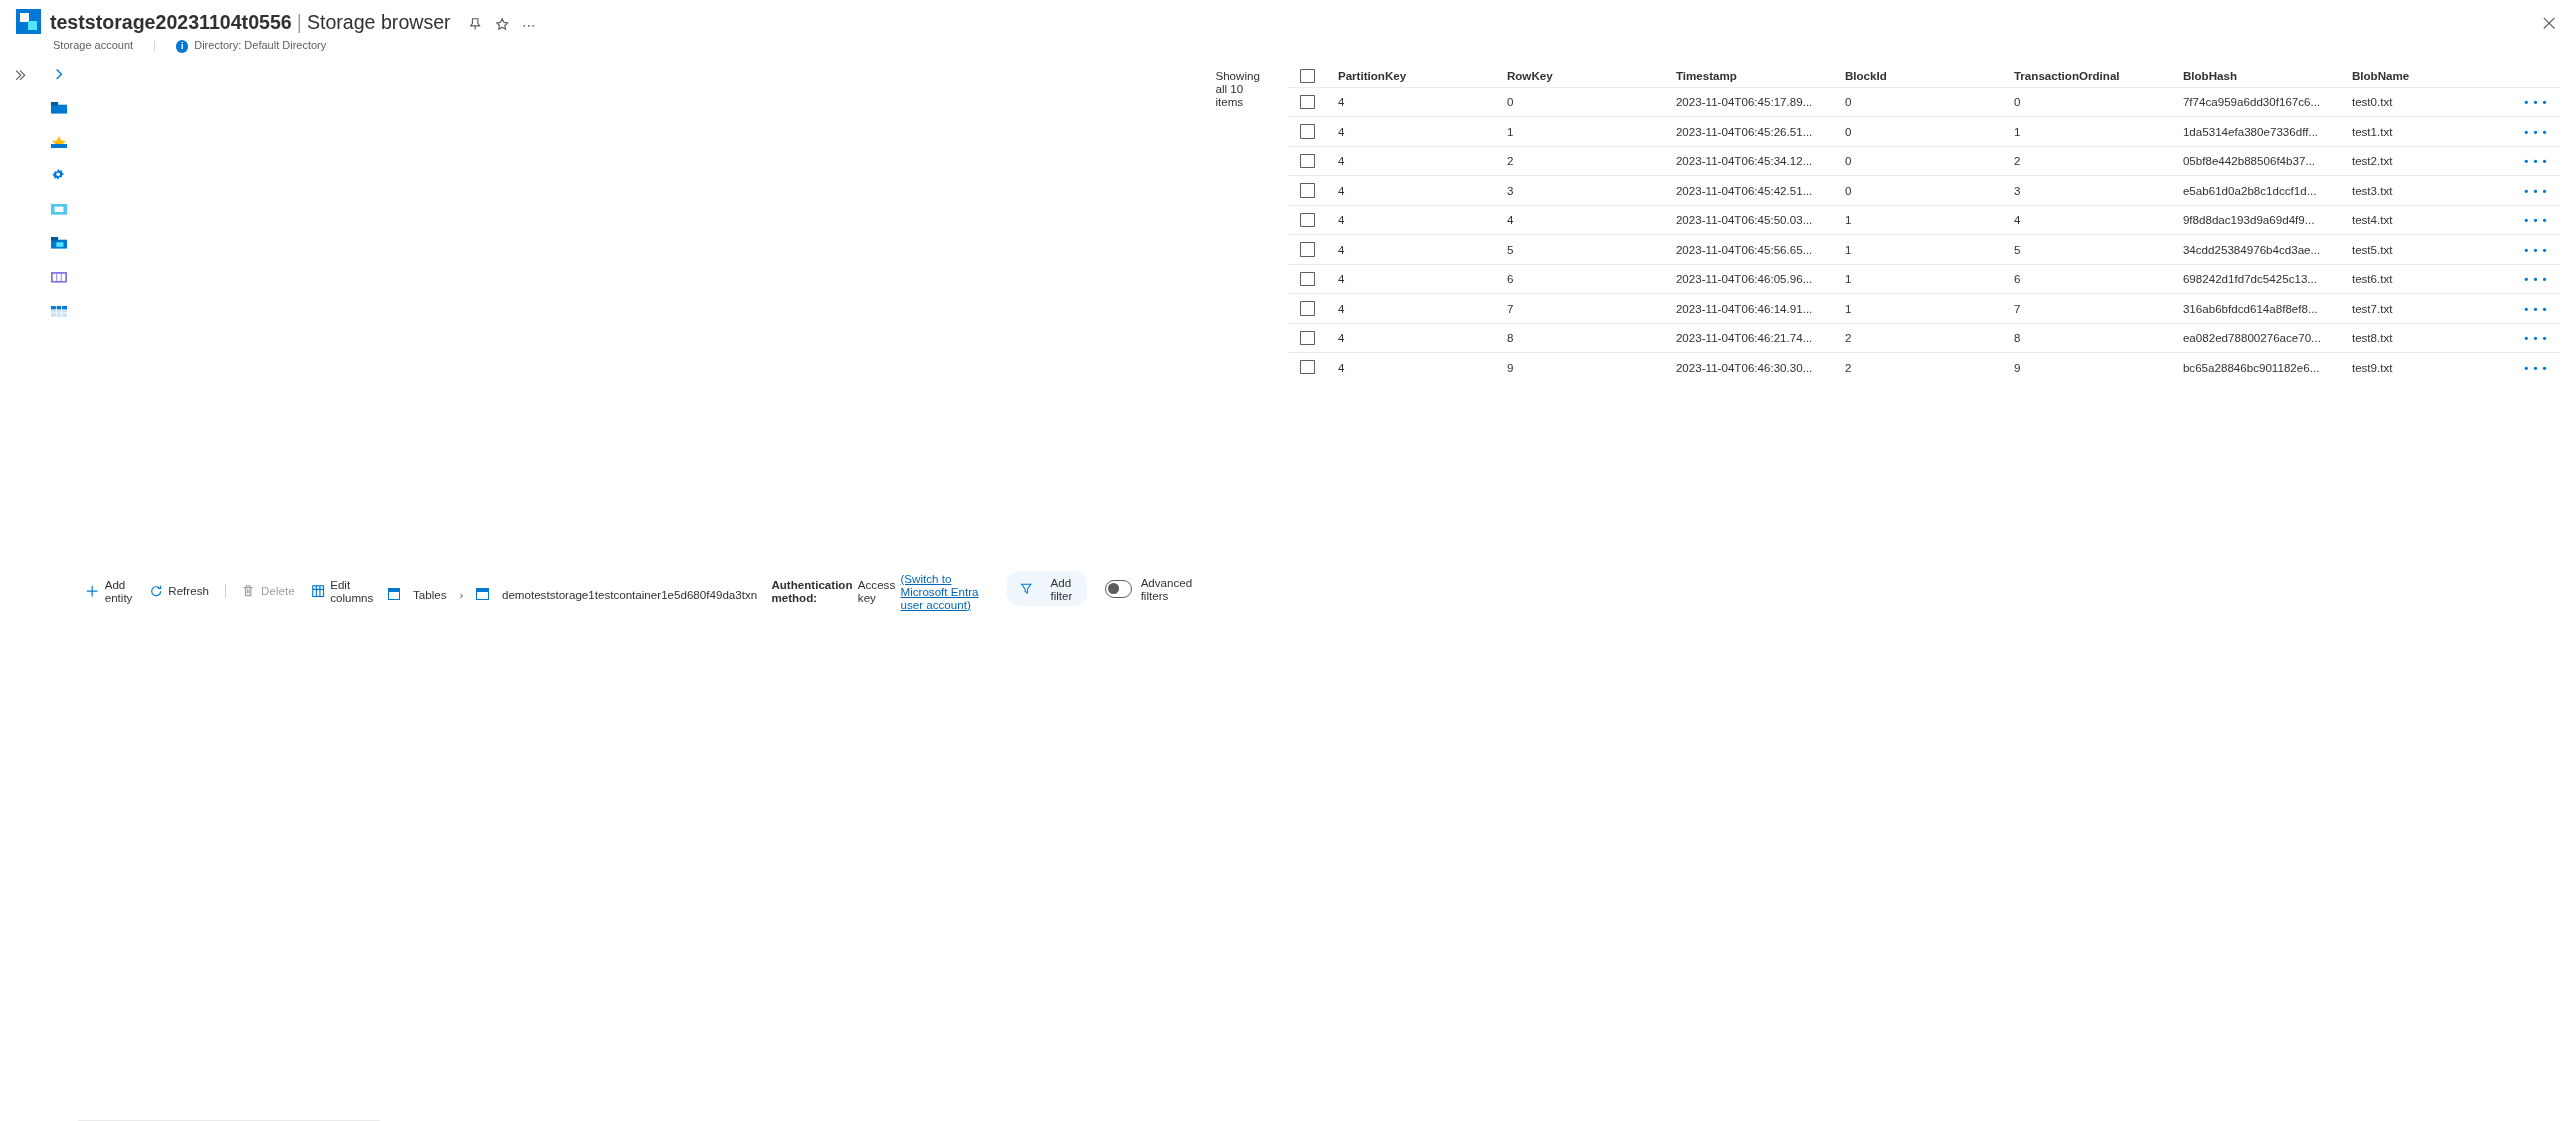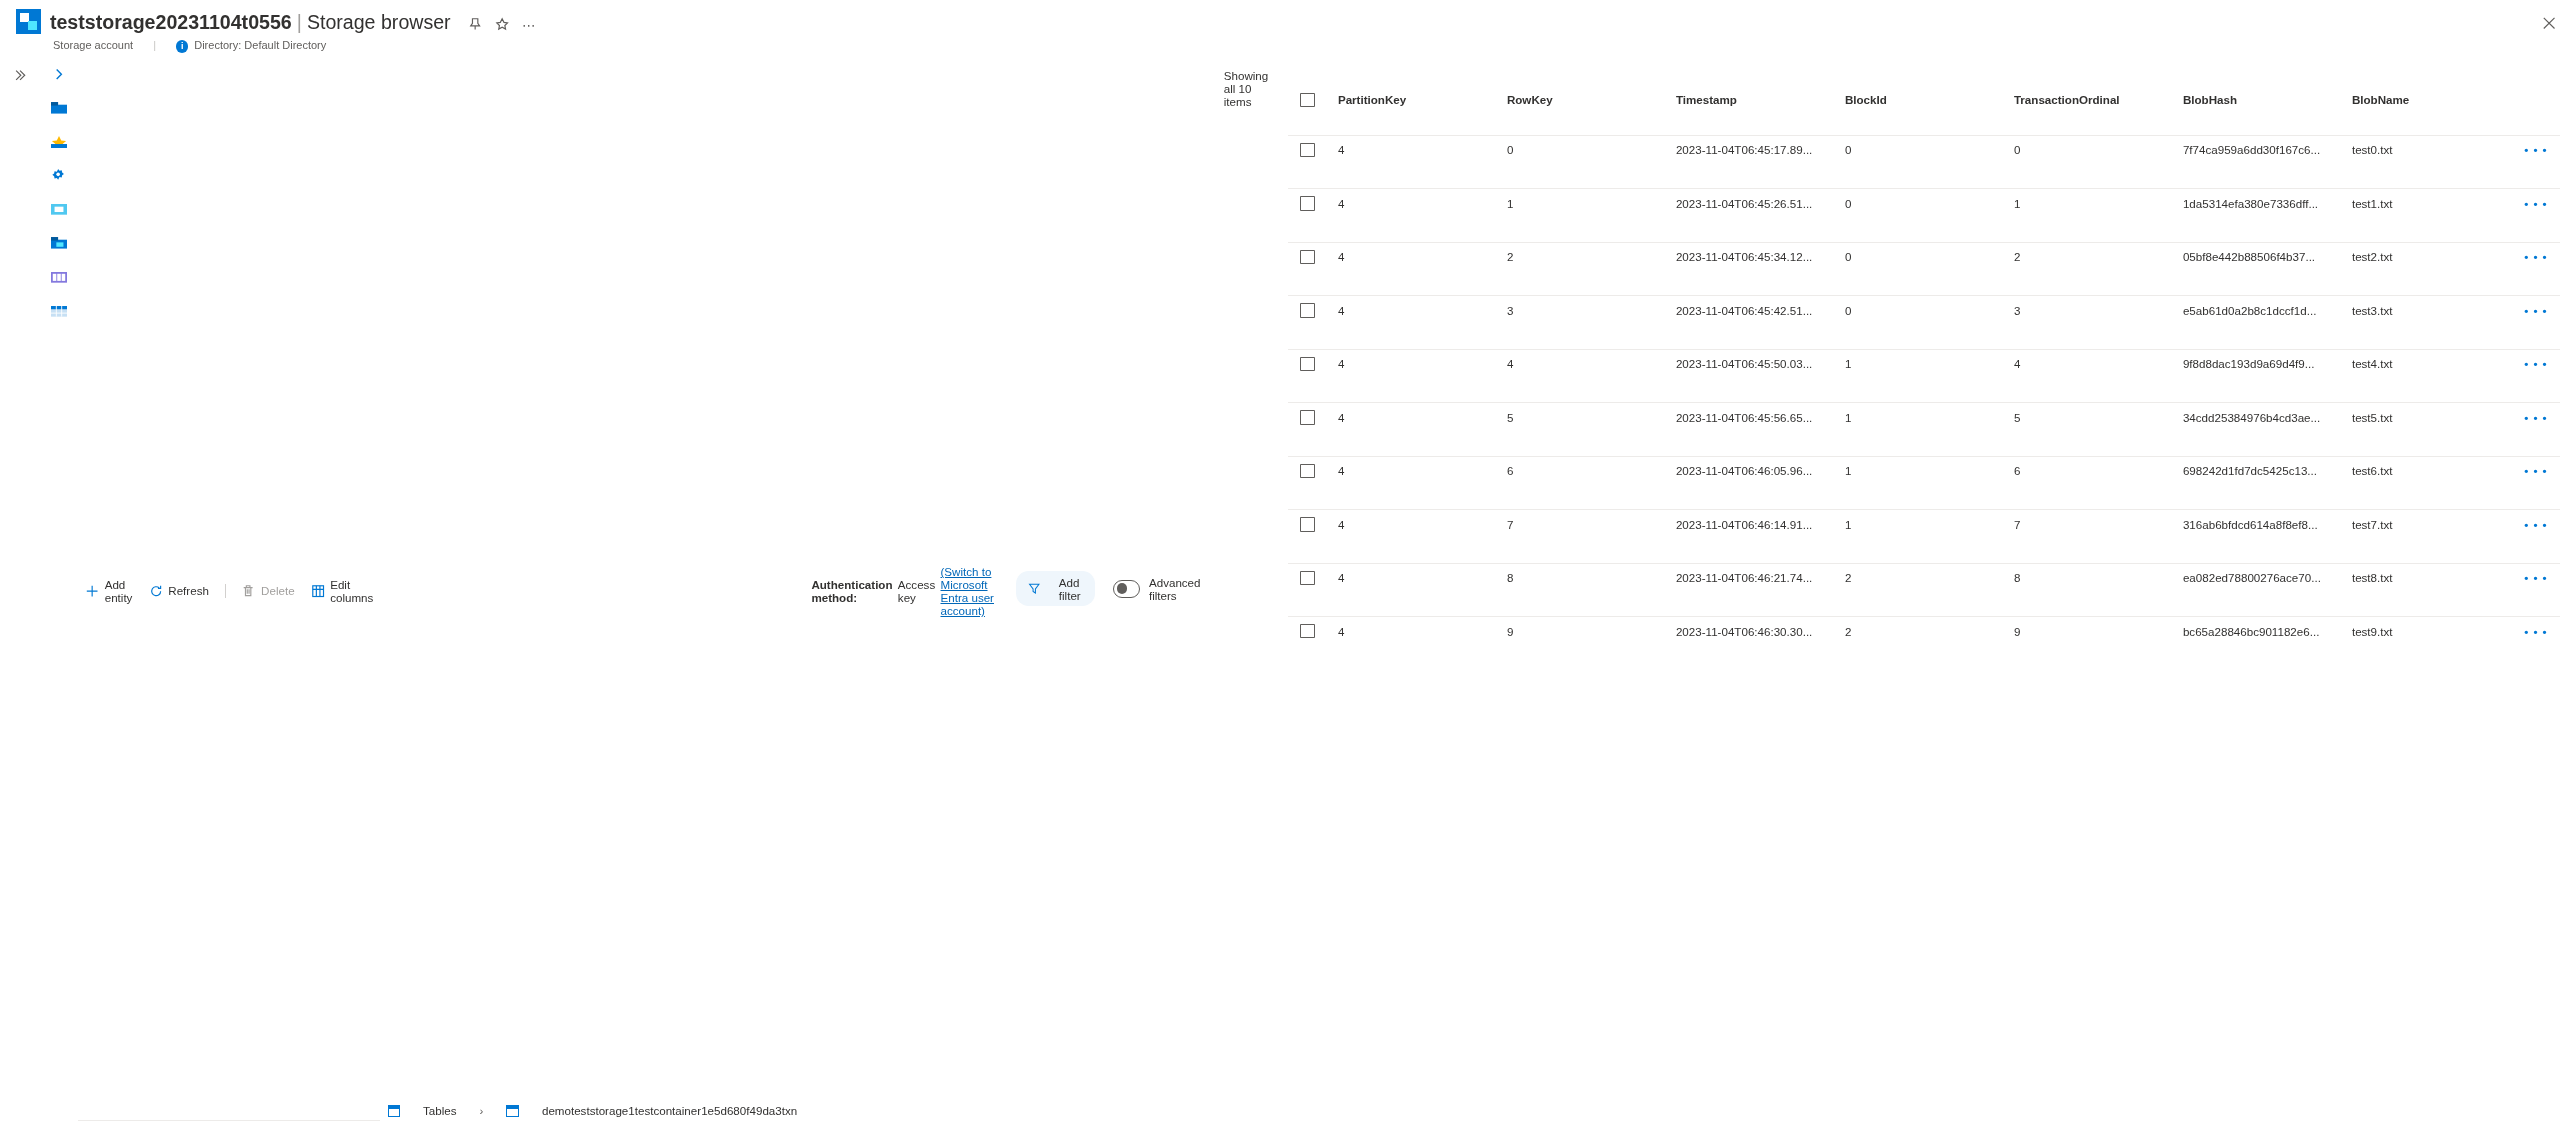--- a/index.html
+++ b/index.html
@@ -137,22 +137,22 @@
       gap: 5.3px;
       font-size: 11.6px;
       cursor: pointer;
       color: #323130;
     }
     .tool-btn.disabled { color: #a19f9d; cursor: default; }
     .tool-icon { width:14.3px; height:14.3px; display:inline-flex; align-items:center; justify-content:center; }
     .tool-divider { width: 0.9px; height: 14.3px; background: #d2d0ce; }
     .breadcrumb {
       display: flex;
-      align-items: flex-end;
-      gap: 23px;
+      align-items: center;
+      gap: 13px;
       padding: 9px 7.1px 3.6px 7.1px;
       font-size: 11.6px;
     }
     .breadcrumb .arrow { color: #605e5c; }
     .tbl-icon {
       width:12.5px; height:12.5px;
       display:inline-block;
       background: linear-gradient(#0078d4 33%, #fff 33%, #fff 100%);
       border: 0.9px solid #0078d4;
       box-sizing: border-box;
@@ -211,21 +211,20 @@
     }
     .table {
       display: flex;
       flex-direction: column;
       margin: 3.6px 7.1px 0 7.1px;
     }
     .thead, .trow {
       display: grid;
       grid-template-columns: 50px 169px 169px 169px 169px 169px 169px 169px 39px;
       align-items: center;
-      margin-top: 24px;
     }
     .thead {
       font-weight: 600;
       font-size: 11.6px;
       padding: 3.6px 0;
     }
     .trow {
       border-top: 0.9px solid #edebe9;
       padding: 7.1px 0;
       font-size: 11.6px;

